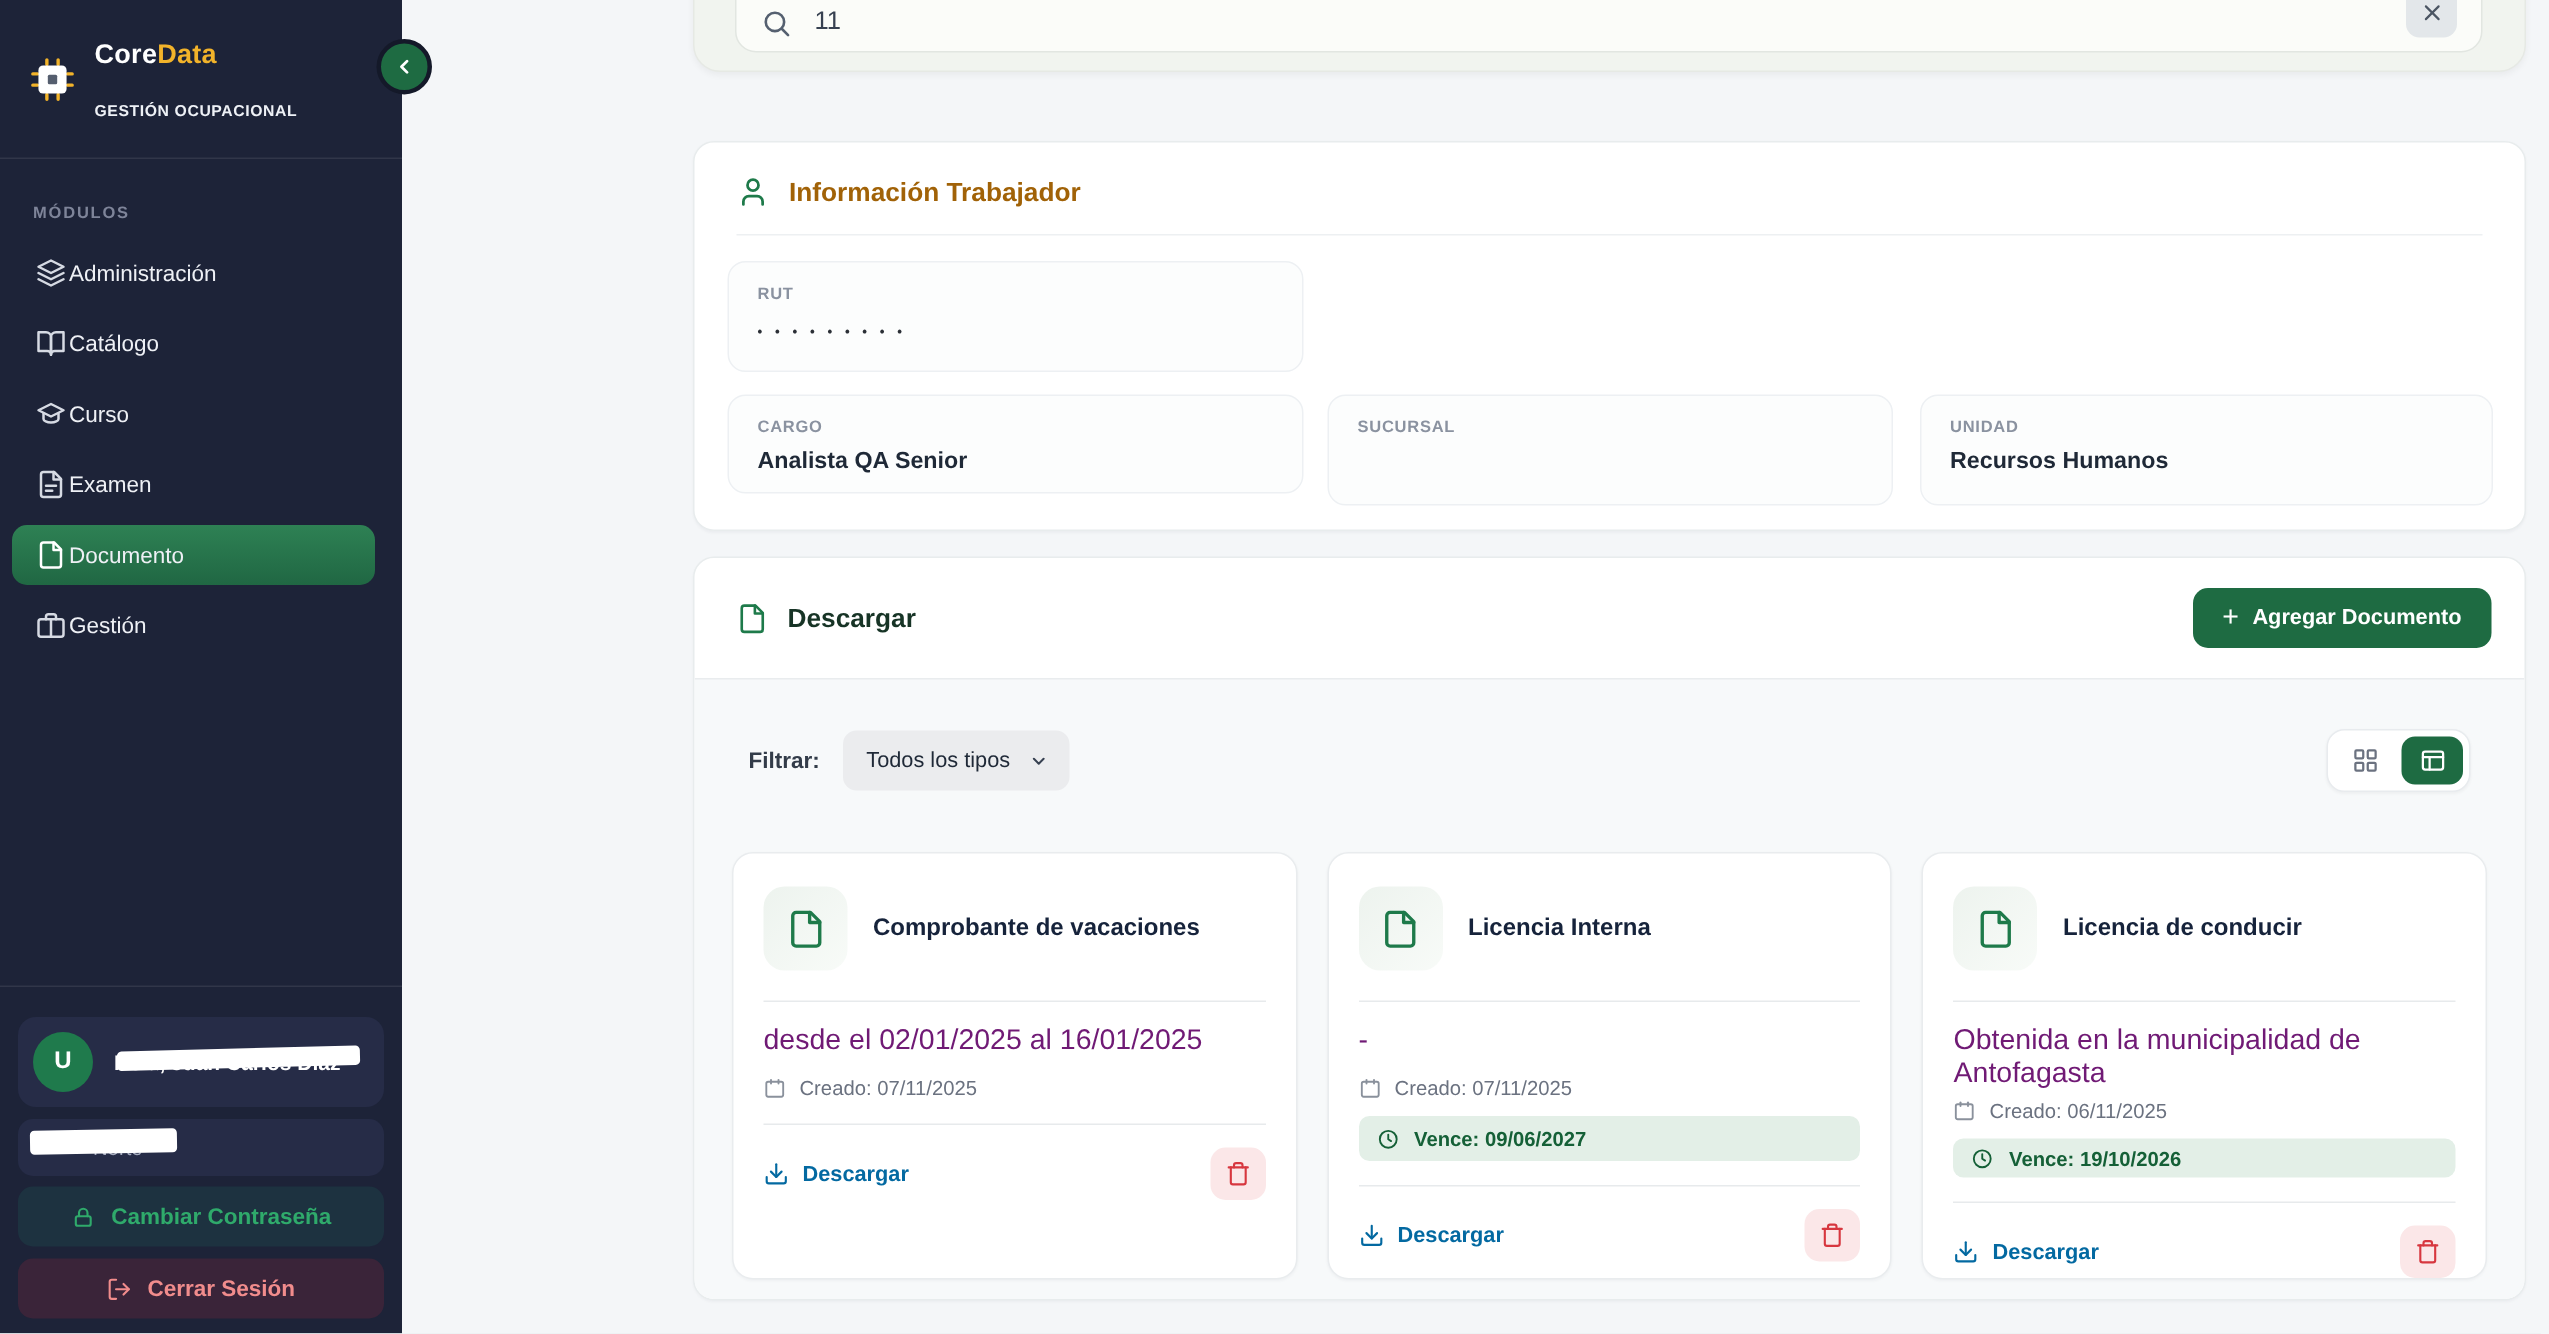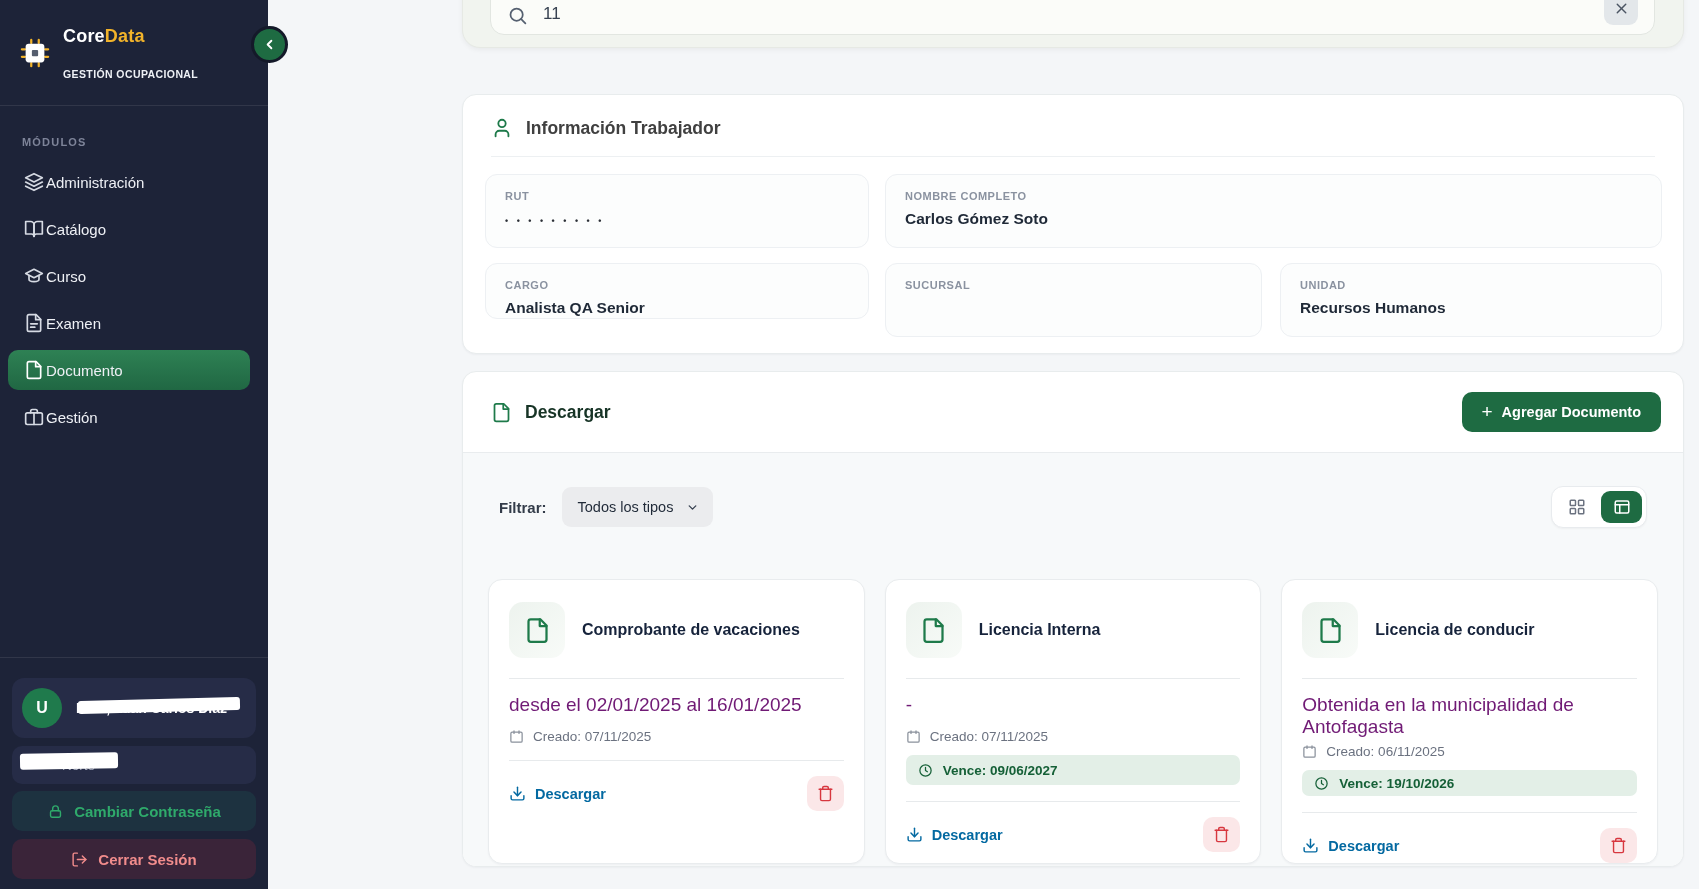--- a/index.html
+++ b/index.html
@@ -52,29 +52,29 @@
   .search-input{border:none;outline:none;background:transparent;font-size:17px;color:#374151;flex:1;
       font-family:inherit;height:24px}
   .clear-btn{position:absolute;right:16px;bottom:9px;width:34px;height:33px;border:none;border-radius:9px;
       background:#e3e7ea;color:#4b5563;display:flex;align-items:center;justify-content:center;cursor:pointer}
 
   
   .info-card{position:absolute;left:462px;top:94px;width:1222px;height:260px;background:#fff;
       border:1px solid #e8eced;border-radius:14px;box-shadow:0 1px 2px rgba(16,24,40,.04)}
   .sec-head{display:flex;align-items:center;gap:13px;padding:22px 28px 0}
   .sec-head .sec-icon{color:#1e7a4a;display:flex}
-  .sec-title{font-size:17.5px;font-weight:bold;color:#404040}
+  .sec-title{font-size:17.5px;font-weight:bold;color:#a16207}
   .sec-div{border-top:1px solid #edf0f2;margin:17px 28px 0}
   .field{position:absolute;background:#fcfdfd;border:1px solid #edf0f3;border-radius:12px;padding:15px 19px}
   .field-label{font-size:11px;font-weight:bold;color:#8a92a0;letter-spacing:.5px}
   .field-value{margin-top:8px;font-size:15.5px;font-weight:bold;color:#1f2937}
   .field-value.redacted{font-size:9px;letter-spacing:3px;color:#2b2f36;margin-top:14px}
   .f-rut{left:22px;top:79px;width:384px;height:74px}
   .f-nombre{left:422px;top:79px;width:777px;height:74px}
-  .f-cargo{left:22px;top:168px;width:384px;height:56px}
+  .f-cargo{left:22px;top:168px;width:384px;height:66px}
   .f-sucursal{left:422px;top:168px;width:377px;height:74px}
   .f-unidad{left:817px;top:168px;width:382px;height:74px}
 
   
   .docs-card{position:absolute;left:462px;top:371px;width:1222px;height:496px;background:#fff;
       border:1px solid #e8eced;border-radius:14px;box-shadow:0 1px 2px rgba(16,24,40,.04);overflow:hidden}
   .docs-head{height:80px;display:flex;align-items:center;gap:13px;padding:0 22px 0 28px}
   .docs-title{font-size:17.5px;font-weight:bold;color:#173426}
   .add-btn{margin-left:auto;height:40px;padding:0 20px;background:var(--primary_green,#1e6b42);color:#fff;border:none;
       border-radius:10px;font-size:14.5px;font-weight:bold;display:flex;align-items:center;gap:9px;
@@ -84,21 +84,21 @@
   .toolbar{display:flex;align-items:center;margin:33px 36px 0}
   .filter-label{font-size:15px;font-weight:bold;color:#333c49}
   .filter-select{margin-left:15px;height:40px;background:#ebecee;border-radius:9px;display:flex;align-items:center;
       gap:13px;padding:0 14px 0 16px;font-size:14.5px;color:#1f2937;cursor:pointer}
   .filter-select .chev{color:#374151;display:flex}
   .view-toggle{margin-left:auto;background:#fff;border:1px solid #e8ebee;border-radius:12px;padding:4px;
       display:flex;gap:4px;box-shadow:0 1px 2px rgba(0,0,0,.04)}
   .vt-btn{width:41px;height:32px;border-radius:9px;border:none;background:transparent;color:#6b7280;
       display:flex;align-items:center;justify-content:center;cursor:pointer}
   .vt-btn.active{background:var(--primary_green,#1e6b42);color:#fff}
-  .cards-row{display:flex;gap:20px;margin:51px 25px 0}
+  .cards-row{display:flex;gap:20px;margin:40px 25px 0}
   .doc-card{flex:1;background:#fff;border:1px solid #e9ecee;border-radius:14px;height:285px;
       box-shadow:0 1px 2px rgba(16,24,40,.04);display:flex;flex-direction:column}
   .dc-head{display:flex;align-items:center;gap:17px;padding:22px 20px 0}
   .dc-icon{width:56px;height:56px;border-radius:14px;background:linear-gradient(135deg,#edf3ee,#f8fbf8);
       display:flex;align-items:center;justify-content:center;color:#1e7a4a;flex:none}
   .dc-title{font-size:16px;font-weight:bold;color:#16233b}
   .dc-div{border-top:1px solid #e7eaec;margin:20px 20px 0}
   .dc-div2{border-top:1px solid #e7eaec;margin:16px 20px 0}
   .dc-desc{margin:15px 20px 0;font-size:19px;color:#701a75;min-height:17px}
   .dc-meta{margin:13px 20px 0;display:flex;align-items:center;gap:9px;font-size:13.5px;color:#6b7280}
@@ -269,24 +269,20 @@
           </svg>
       </span>
       <span class="sec-title">Información Trabajador</span>
     </div>
     <div class="sec-div"></div>
 
     <div class="field f-rut">
       <div class="field-label">RUT</div>
       <div class="field-value redacted">• • • • • • • •   •</div>
     </div>
-    <div class="field f-nombre">
-      <div class="field-label">NOMBRE COMPLETO</div>
-      <div class="field-value">Carlos Gómez Soto</div>
-    </div>
     <div class="field f-cargo">
       <div class="field-label">CARGO</div>
       <div class="field-value">Analista QA Senior</div>
     </div>
     <div class="field f-sucursal">
       <div class="field-label">SUCURSAL</div>
     </div>
     <div class="field f-unidad">
       <div class="field-label">UNIDAD</div>
       <div class="field-value">Recursos Humanos</div>

